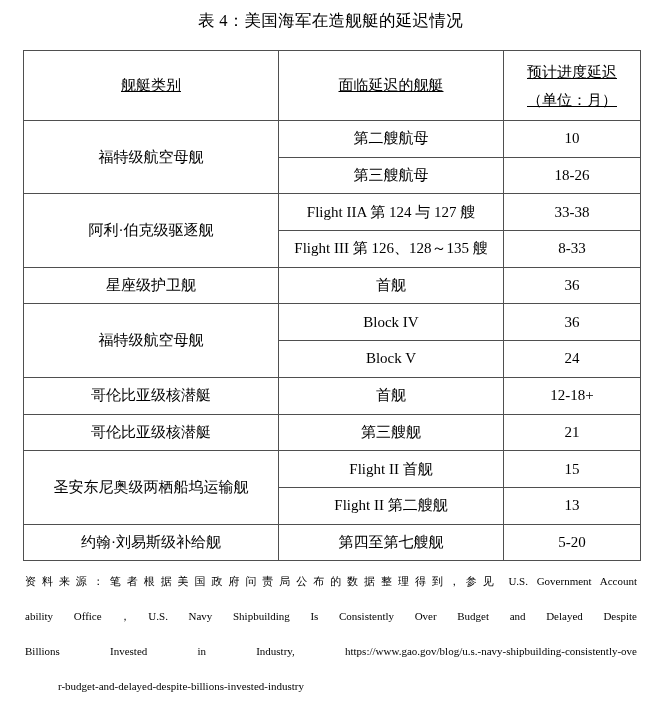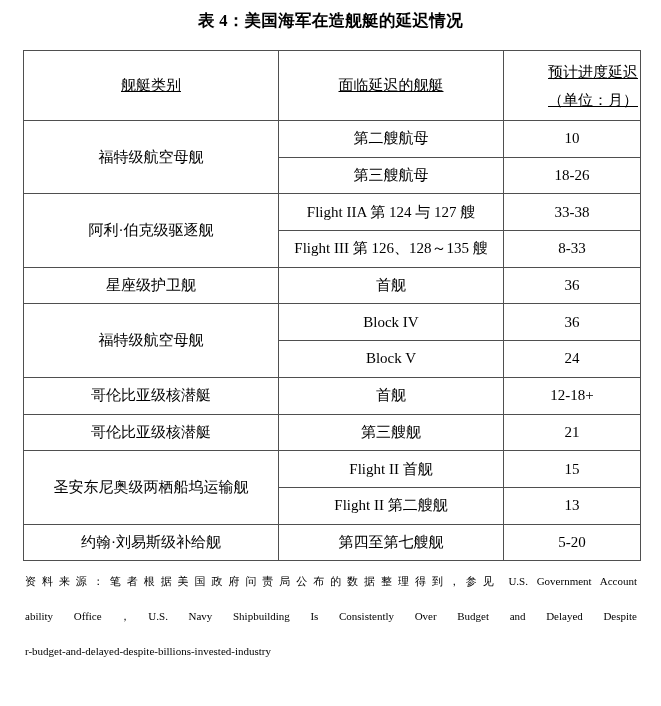--- a/index.html
+++ b/index.html
@@ -10,21 +10,21 @@
     color: #000000;
     font-family: "Liberation Serif", "DejaVu Serif", serif;
     overflow: hidden;
     position: relative;
   }
   .doc-title {
     position: absolute;
     left: 0; top: 10px;
     width: 661px;
     text-align: center;
-    font-weight: bold;
+    font-weight: normal;
     font-size: 16.5px;
     letter-spacing: 0.3px;
   }
   table.delay-table {
     position: absolute;
     left: 23px; top: 50px;
     width: 617px; height: 511px;
     border-collapse: collapse;
     table-layout: fixed;
   }
@@ -32,37 +32,38 @@
     border: 1px solid #4f4f4f;
     text-align: center;
     vertical-align: middle;
     font-weight: normal;
     font-size: 15px;
     padding: 0 2px;
     overflow: hidden;
   }
   .delay-table tr.header-row { height: 70px; text-decoration: underline; }
   .delay-table tr.data-row { height: 36.7px; }
-  .hdr-line { line-height: 28px; text-align: right; }
+  .hdr-line { line-height: 28px; }
   .source-note {
     position: absolute;
     left: 25px; top: 564px;
     width: 612px;
     font-size: 11px;
   }
   .src-line {
     line-height: 35px;
     height: 35px;
     white-space: nowrap;
     text-align: justify;
     text-align-last: justify;
   }
   .src-line.last-line {
     text-align: left;
     text-align-last: left;
+    margin-left: 33px;
   }
 </style>
 </head>
 <body>
 
 <div class="doc-title">表 4：美国海军在造舰艇的延迟情况</div>
 
 <table class="delay-table">
   <colgroup>
     <col style="width:255px">
@@ -141,14 +142,15 @@
       <td>约翰·刘易斯级补给舰</td>
       <td>第四至第七艘舰</td>
       <td>5-20</td>
     </tr>
   </tbody>
 </table>
 
 <div class="source-note">
   <div class="src-line">资料来源：笔者根据美国政府问责局公布的数据整理得到，参见 U.S. Government Account</div>
   <div class="src-line">ability Office，U.S. Navy Shipbuilding Is Consistently Over Budget and Delayed Despite</div>
+  <div class="src-line">Billions Invested in Industry, https://www.gao.gov/blog/u.s.-navy-shipbuilding-consistently-ove</div>
   <div class="src-line last-line">r-budget-and-delayed-despite-billions-invested-industry</div>
 </div>
 
 </body></html>

